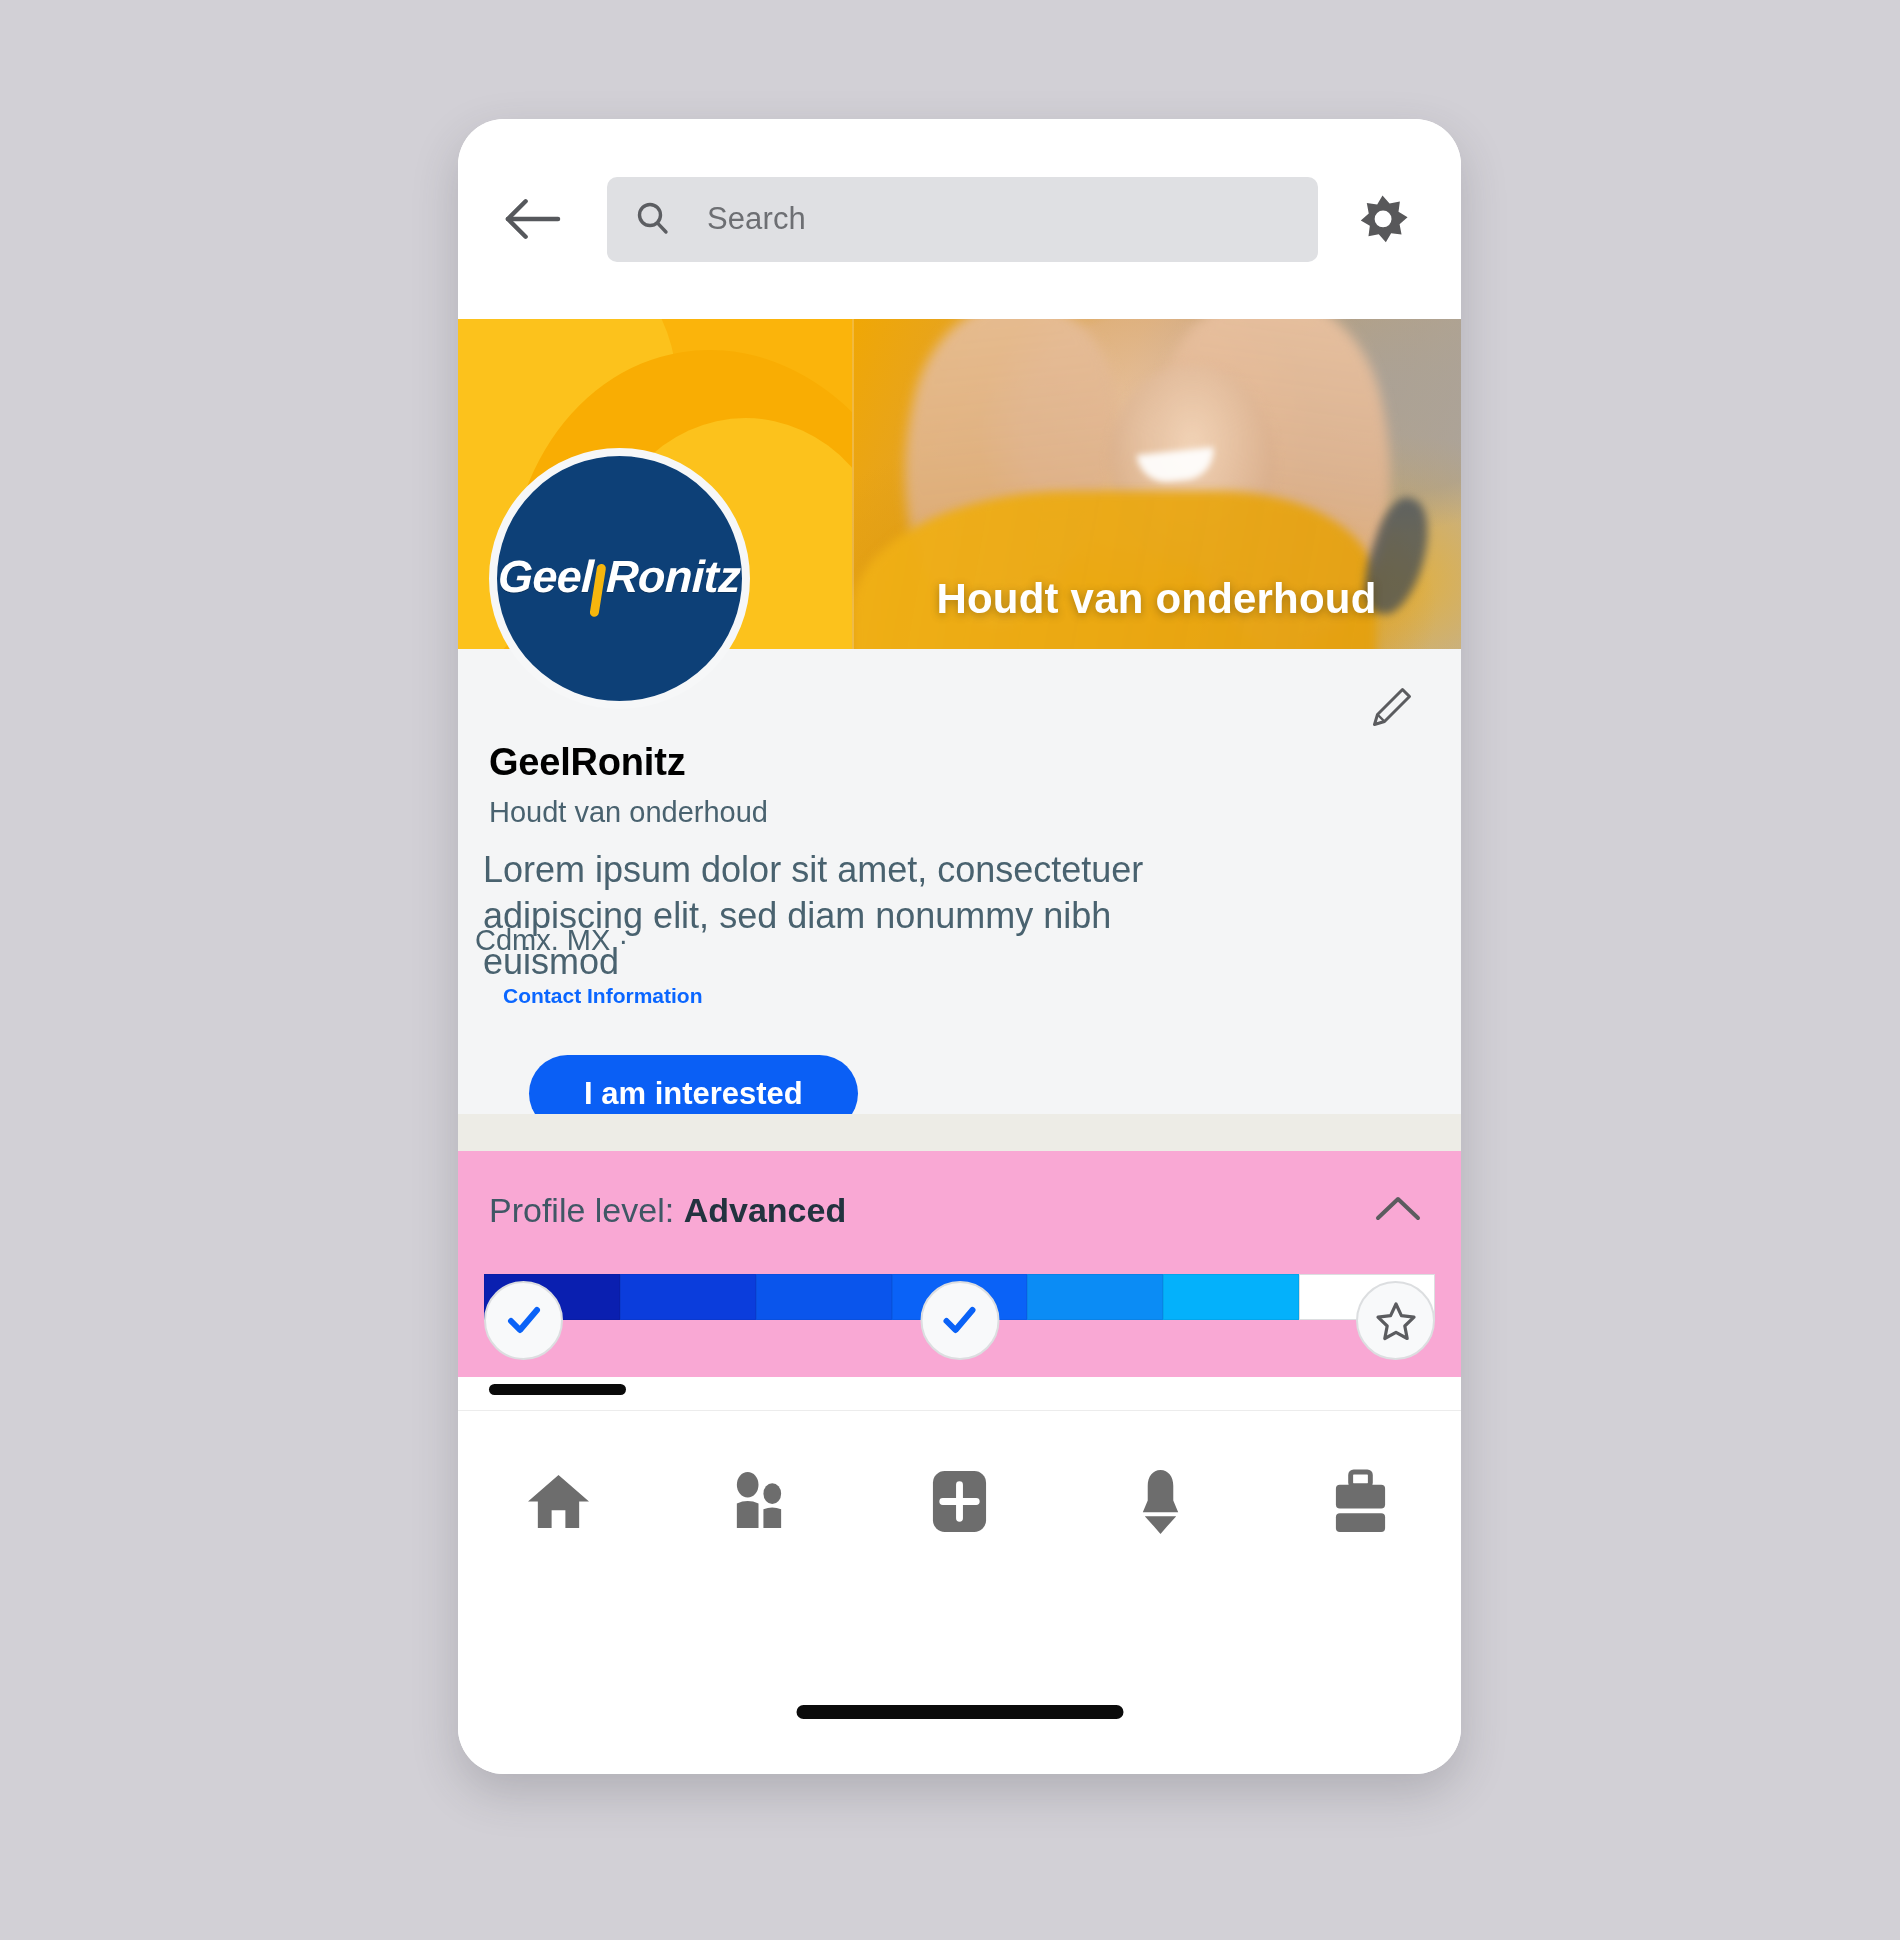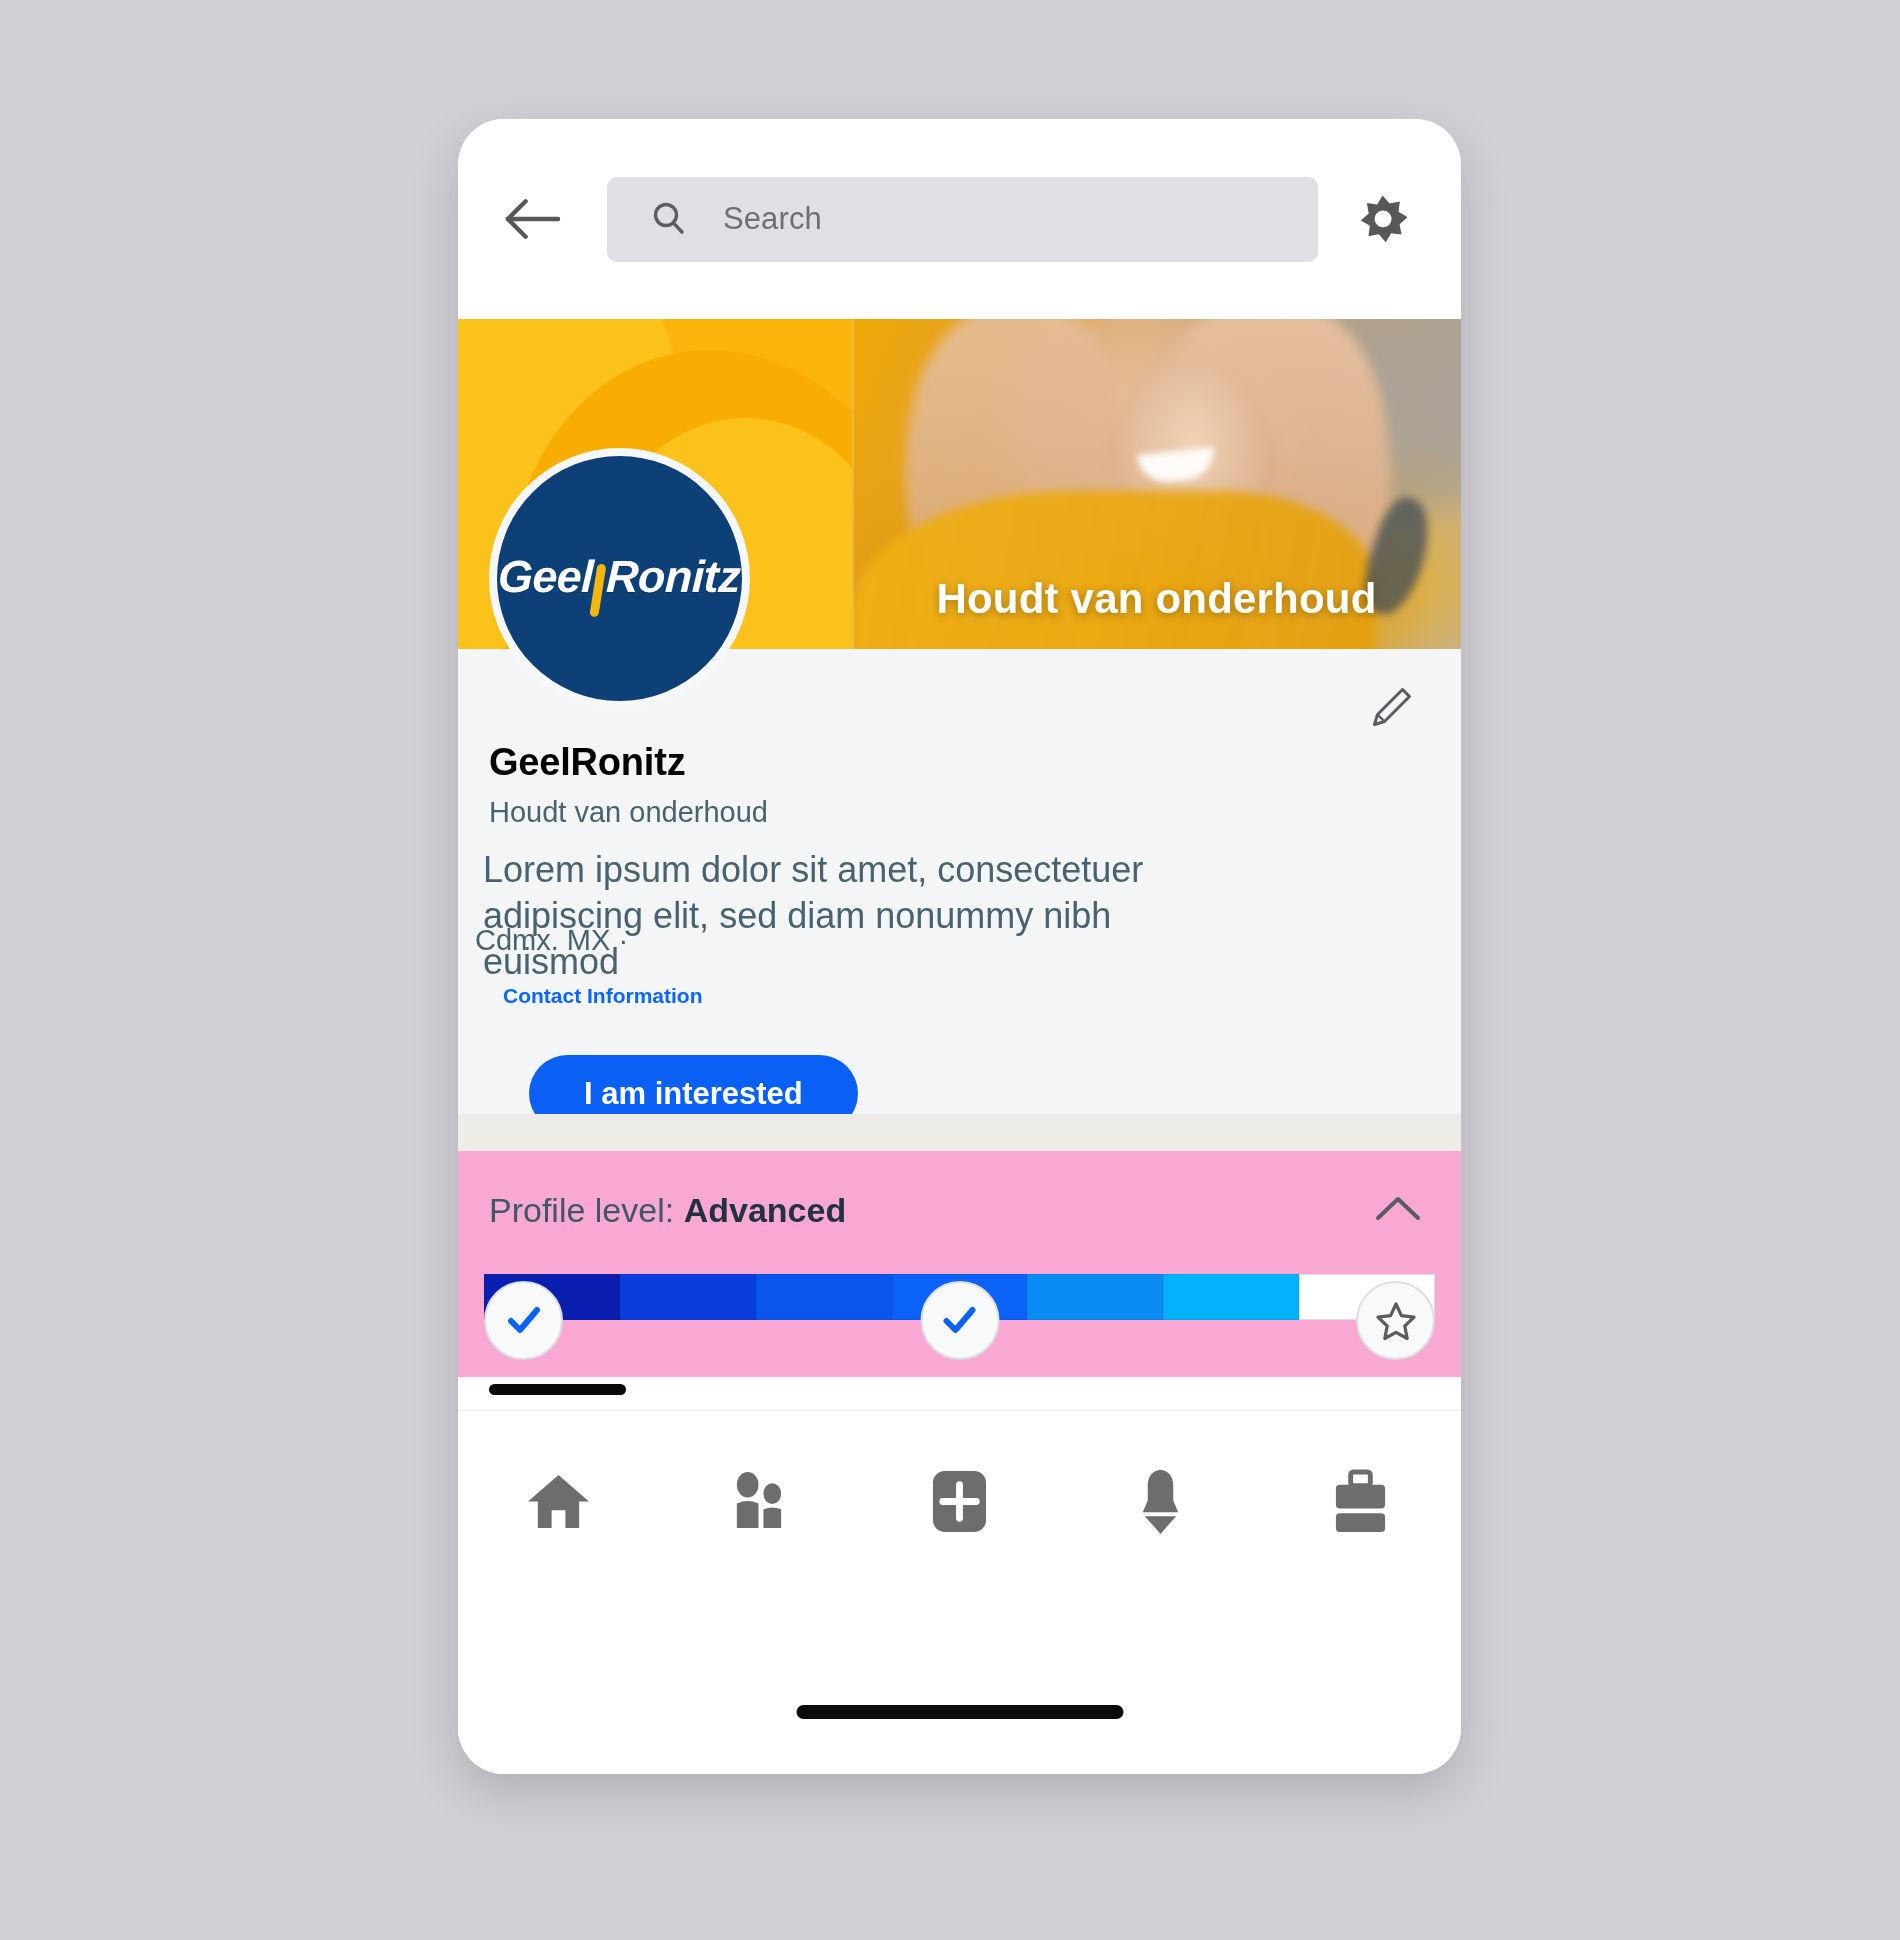--- a/index.html
+++ b/index.html
@@ -48,21 +48,21 @@
     cursor: pointer;
   }
   .search-box {
     flex: 1 1 auto;
     height: 85px;
     margin: 0 30px 0 44px;
     background: #dfe0e3;
     border-radius: 10px;
     display: flex;
     align-items: center;
-    padding: 0 44px;
+    padding: 0 28px;
     cursor: text;
   }
   .search-ico { flex: 0 0 auto; margin-right: 36px; display:flex; }
   .search-ph {
     font-size: 31px;
     color: #6d6f73;
     letter-spacing: 0.1px;
     white-space: nowrap;
   }
   .gear-btn {

